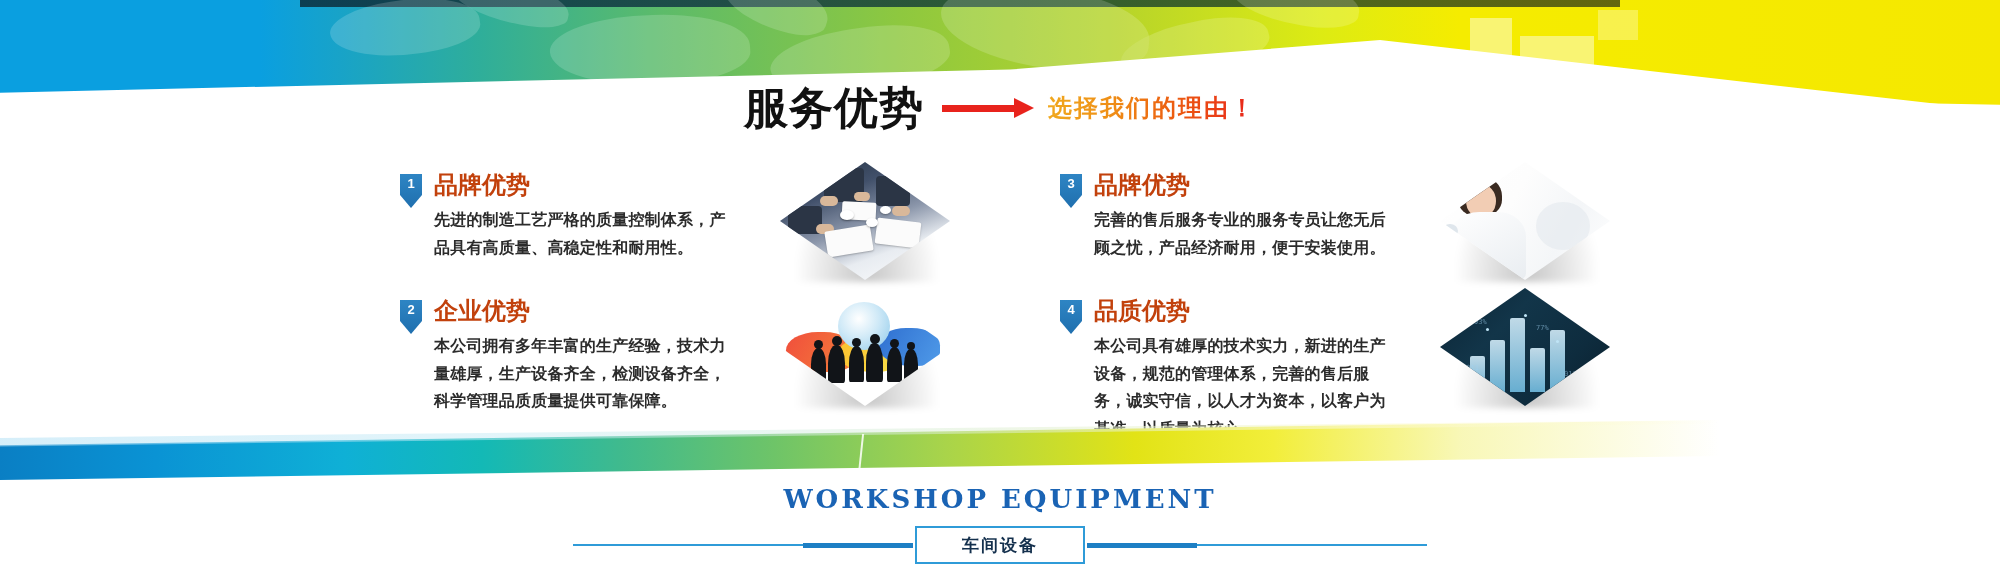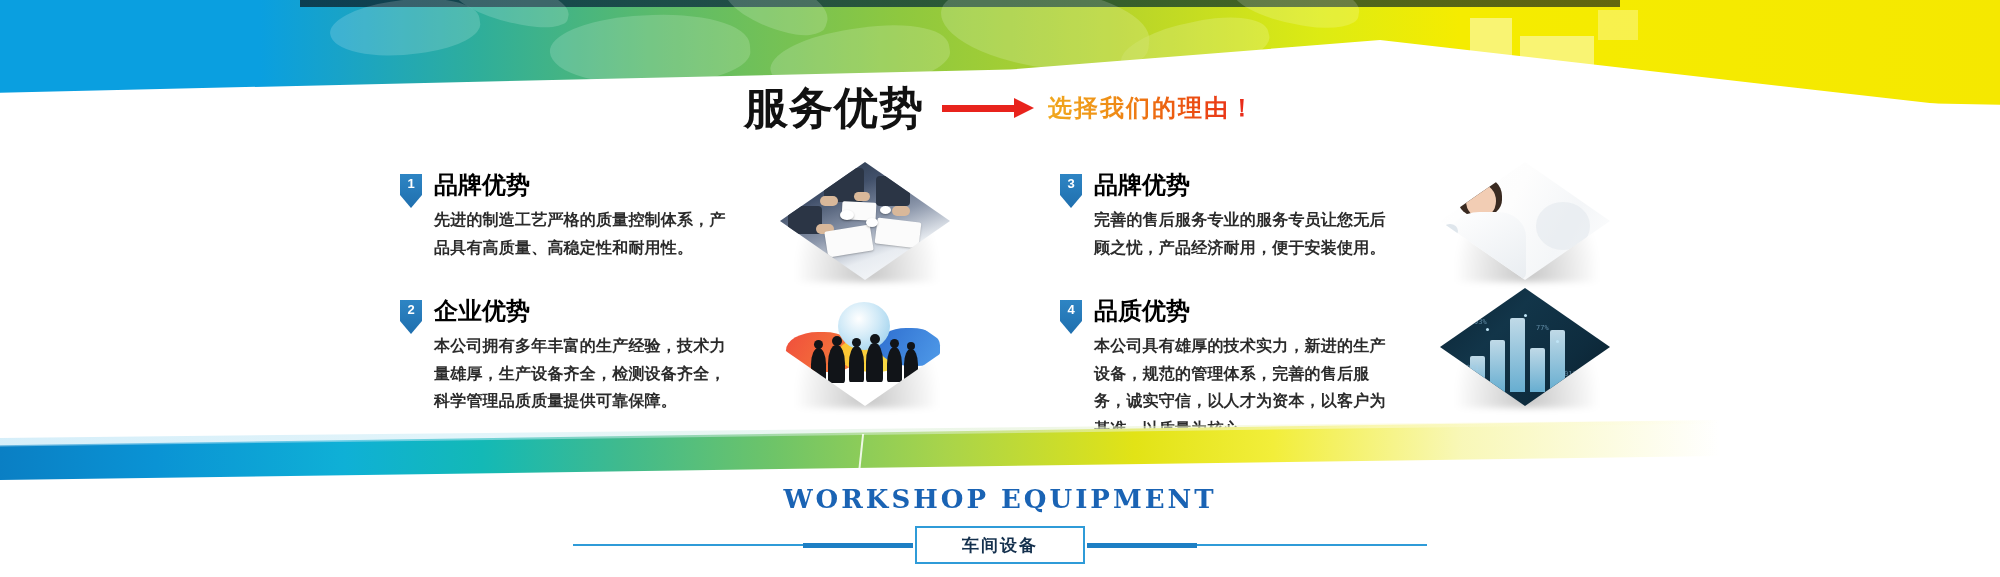--- a/index.html
+++ b/index.html
@@ -201,21 +201,21 @@
     text-align: center;
     font-size: 13px;
     font-weight: bold;
     color: #ffffff;
     font-family: "Liberation Sans", sans-serif;
   }
   .feature-title {
     font-family: "DejaVu Serif", "Liberation Serif", serif;
     font-size: 24px;
     font-weight: bold;
-    color: #000000;
+    color: #c2410c;
     line-height: 1.1;
     margin-bottom: 8px;
   }
   .feature-desc {
     font-family: "Liberation Sans", "DejaVu Sans", sans-serif;
     font-size: 16px;
     font-weight: bold;
     line-height: 1.72;
     color: #2b2b2b;
     width: 292px;

